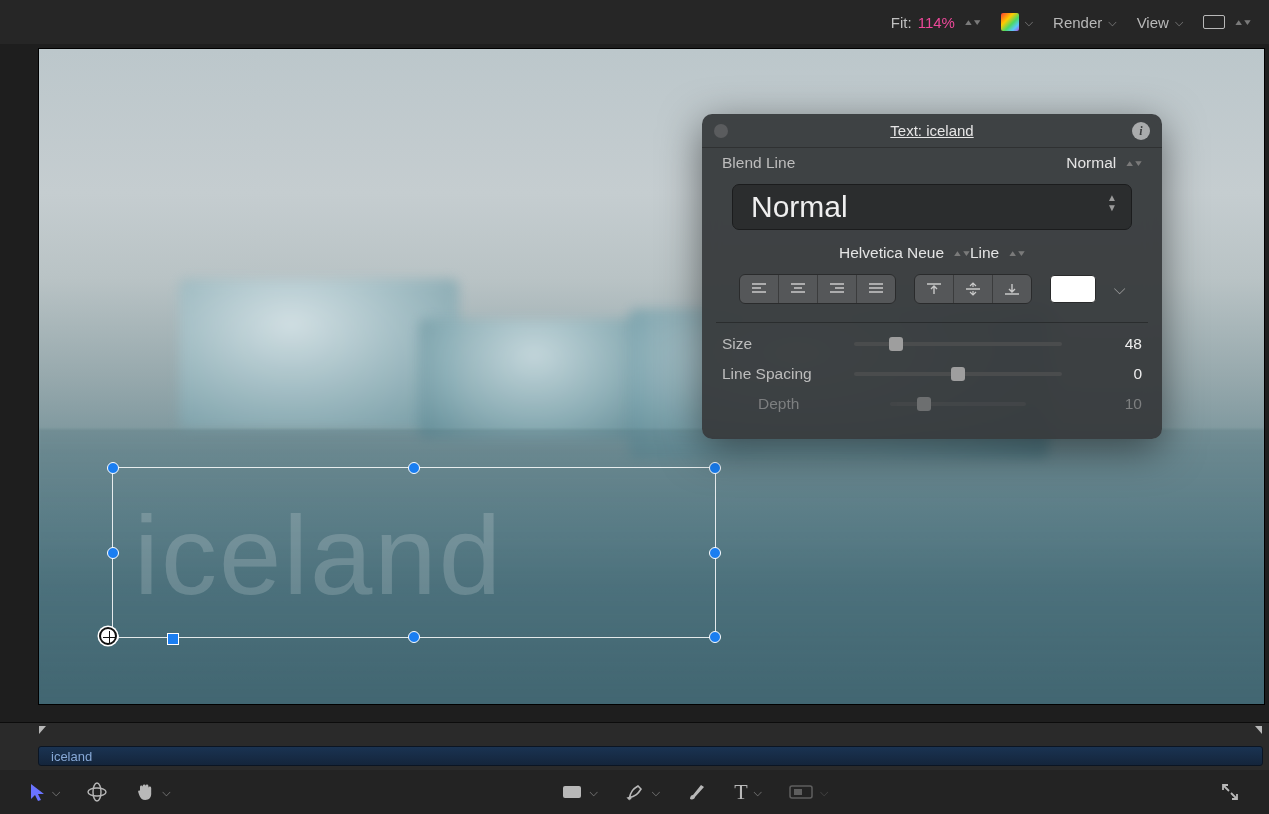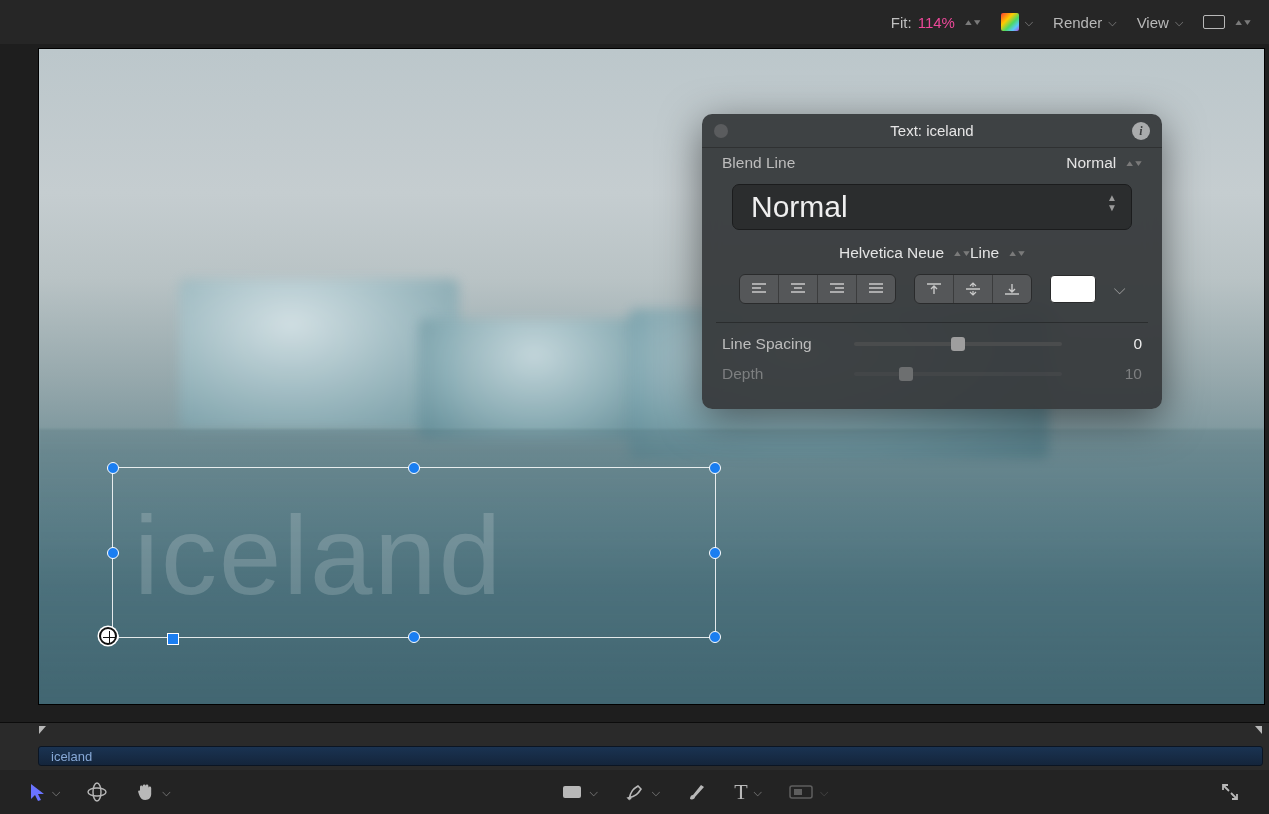--- a/index.html
+++ b/index.html
@@ -35,42 +35,42 @@
 .h-ml { left: -6px; top: 50%; margin-top: -6px; } .h-mr { right: -6px; top: 50%; margin-top: -6px; }
 .h-bl { left: -6px; bottom: -6px; } .h-bc { left: 50%; bottom: -6px; margin-left: -6px; } .h-br { right: -6px; bottom: -6px; }
 .anchor { position: absolute; left: -14px; bottom: -8px; width: 18px; height: 18px; border: 2px solid #111; border-radius: 50%; background: #fff; box-shadow: 0 0 0 1.5px #fff; }
 .anchor::before, .anchor::after { content: ""; position: absolute; background: #111; }
 .anchor::before { left: 7.5px; top: 2px; width: 1.5px; height: 12.5px; }
 .anchor::after { top: 7.5px; left: 2px; height: 1.5px; width: 12.5px; }
 .blue-sq { position: absolute; width: 12px; height: 12px; background: #1a7ef1; border: 1.5px solid #fff; left: 54px; bottom: -8px; }
 
 
 .hud { position: absolute; top: 70px; left: 702px; width: 460px; background: rgba(55,58,60,.95); border-radius: 10px; box-shadow: 0 10px 40px rgba(0,0,0,.5); padding-bottom: 20px; color: #c7c7c7; font-size: 15.5px; backdrop-filter: blur(8px); z-index: 50; }
-.hud-header { height: 34px; display: flex; align-items: center; justify-content: center; position: relative; border-bottom: 1px solid rgba(0,0,0,.25); font-size: 15px; color: #e6e6e6; }
+.hud-header { height: 34px; display: flex; align-items: center; justify-content: center; position: relative; border-bottom: 1px solid rgba(0,0,0,.25); font-size: 15px; color: #e6e6e6; text-decoration: underline; }
 .hud-header .close-dot { position: absolute; left: 12px; top: 10px; width: 14px; height: 14px; border-radius: 50%; background: #5a5c5e; }
 .hud-header .info-dot { position: absolute; right: 12px; top: 8px; width: 18px; height: 18px; border-radius: 50%; background: #a9abac; color: #3c3e3f; font-style: italic; font-weight: bold; font-size: 12px; display: flex; align-items: center; justify-content: center; font-family: Georgia, serif; }
 .hud-row { display: flex; align-items: center; padding: 6px 20px; gap: 12px; }
 .hud-row .label { flex: 0 0 120px; color: #bdbdbd; }
 .hud-row .value { color: #ededed; min-width: 68px; text-align: right; }
 .slider { flex: 1; height: 4px; background: #3a3c3d; border-radius: 2px; position: relative; }
 .slider-fill { position: absolute; left: 0; top: 0; bottom: 0; background: #6b6efb; border-radius: 2px; }
 .slider-knob { position: absolute; top: -5px; width: 14px; height: 14px; background: #9e9e9e; border-radius: 3px; margin-left: -7px; }
 .blend-select { display: flex; align-items: center; justify-content: flex-end; gap: 6px; color: #e4e4e4; }
 .big-select { margin: 6px auto 10px; width: 400px; height: 46px; background: #2b2d2e; border: 1px solid #1b1c1d; border-radius: 7px; display: flex; align-items: center; padding: 0 18px; font-size: 30px; color: #efefef; font-weight: 300; position: relative; }
 .big-select .updn { position: absolute; right: 14px; top: 8px; color: #9a9a9a; font-size: 10px; line-height: 10px; }
 .row-2 { display: flex; justify-content: center; padding: 4px 30px 10px; color: #e4e4e4; }
 .row-ctrl { display: flex; justify-content: center; gap: 18px; align-items: center; padding: 2px 20px 14px; }
 .seg { display: flex; border-radius: 6px; overflow: hidden; border: 1px solid #2a2b2c; background: #555759; }
 .seg button { all: unset; width: 38px; height: 28px; display: flex; align-items: center; justify-content: center; color: #c9c9c9; cursor: pointer; }
 .seg button + button { border-left: 1px solid #3b3c3d; }
 .color-well { width: 46px; height: 28px; background: #fff; border-radius: 4px; border: 1px solid #2a2b2c; }
 .drop-caret { color: #9a9a9a; }
 .slider-gray { flex: 1; height: 4px; background: #4a4c4d; border-radius: 2px; position: relative; }
 .divider { border-top: 1px solid rgba(0,0,0,.3); margin: 4px 14px 6px; }
-.dim .label, .dim .value { color: #7d7f80; }
+.dim .label, .dim .value { color: #7d7f80; margin-left: 36px; }
 
 
 .ruler { position: absolute; left: 0; right: 0; bottom: 70px; height: 22px; background: #2a2a2a; border-top: 1px solid #0c0c0c; }
 .ruler .tick-l { position: absolute; top: 2px; width: 10px; height: 18px; color: #b8b8b8; }
 .ruler .tick-l.left { left: 38px; } .ruler .tick-l.right { right: 6px; }
 .track { position: absolute; left: 0; right: 0; bottom: 44px; height: 26px; background: #2a2a2a; }
 .clip { position: absolute; left: 38px; right: 6px; top: 2px; bottom: 4px; background: linear-gradient(to bottom, #1a3352, #14253b); border: 1px solid #0b1523; border-radius: 3px; color: #86a8d6; font-size: 13px; padding: 2px 12px; }
 
 
 .bottom { position: absolute; left: 0; right: 0; bottom: 0; height: 44px; background: #232323; display: flex; align-items: center; padding: 0 28px; gap: 26px; color: #b2b2b2; }
@@ -210,20 +210,27 @@
               <path d="M9 2v8M6 7l3 3 3-3" stroke="#c9c9c9" stroke-width="1.4" fill="none"></path>
             </svg>
           </button>
       </div>
       <div class="color-well"></div>
       <span class="drop-caret">⌵</span>
     </div>
 
     <div class="divider"></div>
 
+    <div class="hud-row">
+      <div class="label">Size</div>
+      <div class="slider-gray">
+        <div class="slider-knob" style="left:20%"></div>
+      </div>
+      <div class="value">48</div>
+    </div>
 
 
     <div class="hud-row">
       <div class="label">Line Spacing</div>
       <div class="slider-gray">
         <div class="slider-knob" style="left:50%"></div>
       </div>
       <div class="value">0</div>
     </div>
 

